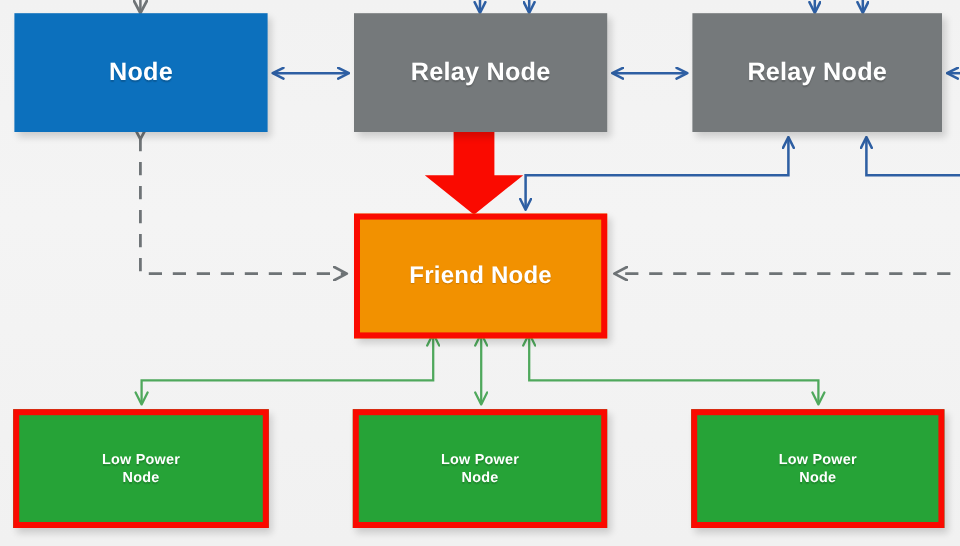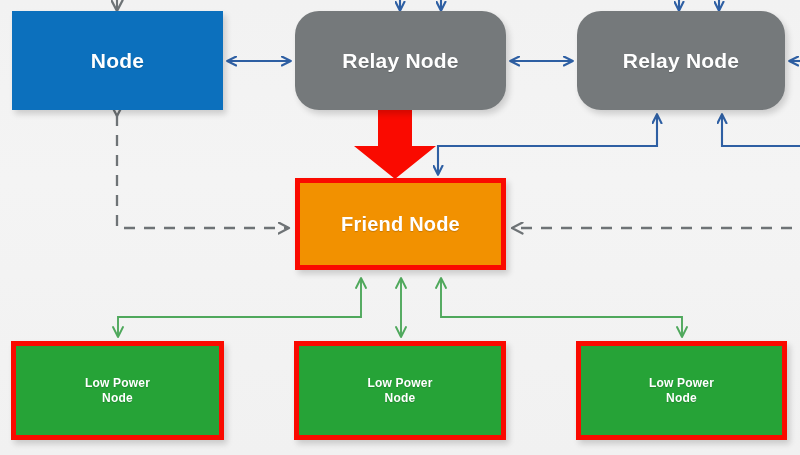--- a/index.html
+++ b/index.html
@@ -38,21 +38,20 @@
     box-shadow: 3px 4px 6px rgba(0,0,0,0.16);
     z-index: 5;
   }
   .node-blue {
     background: #0c70bd;
     font-size: 21px;
   }
   .node-gray {
     background: #75797b;
     font-size: 21px;
-    border-radius: 24px;
   }
   .node-orange {
     background: #f29100;
     border: 5px solid #fa0a00;
     font-size: 20px;
   }
   .node-green {
     background: #26a337;
     border: 5px solid #fa0a00;
     font-size: 12px;
@@ -155,21 +154,21 @@
   </div>
 
   <div class="node-box node-gray" style="left:295px; top:11px; width:211px; height:99px;">
     <span class="node-label">Relay Node</span>
   </div>
 
   <div class="node-box node-gray" style="left:577px; top:11px; width:208px; height:99px;">
     <span class="node-label">Relay Node</span>
   </div>
 
-  <div class="node-box node-orange" style="left:295px; top:178px; width:211px; height:92px;">
+  <div class="node-box node-orange" style="left:295px; top:178px; width:211px; height:104px;">
     <span class="node-label">Friend Node</span>
   </div>
 
   <div class="node-box node-green" style="left:11px; top:341px; width:213px; height:99px;">
     <span class="node-label">Low Power
 Node</span>
   </div>
 
   <div class="node-box node-green" style="left:294px; top:341px; width:212px; height:99px;">
     <span class="node-label">Low Power

